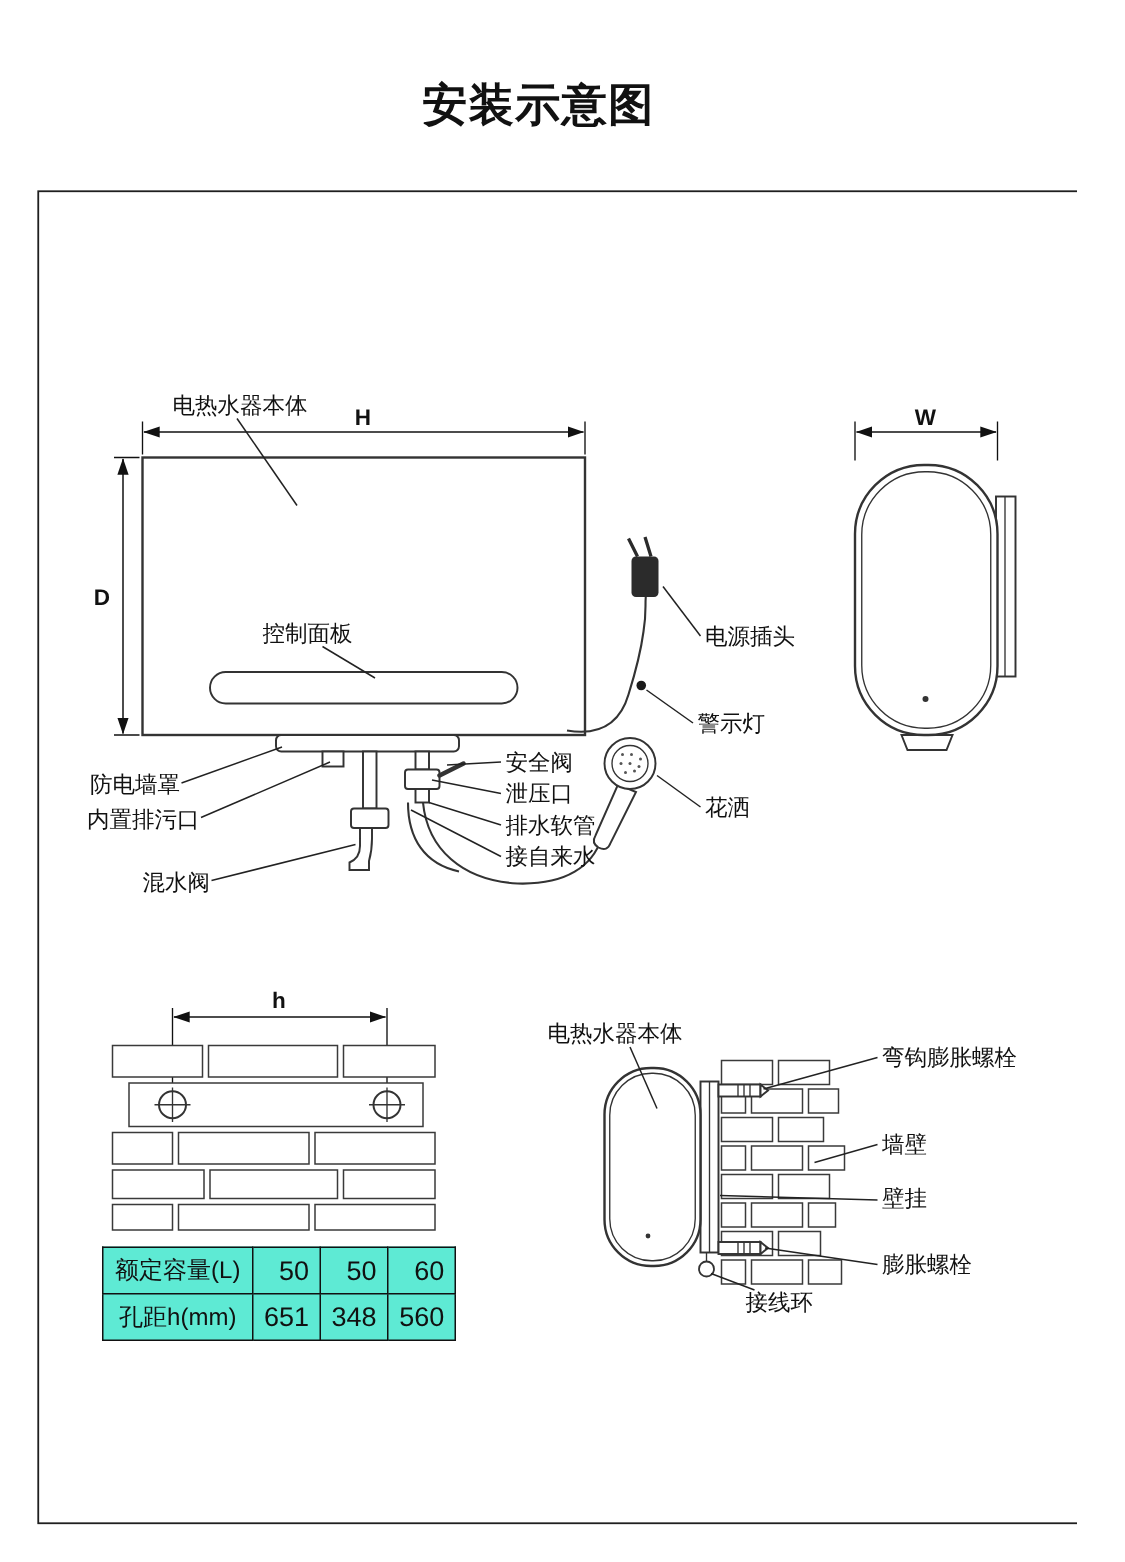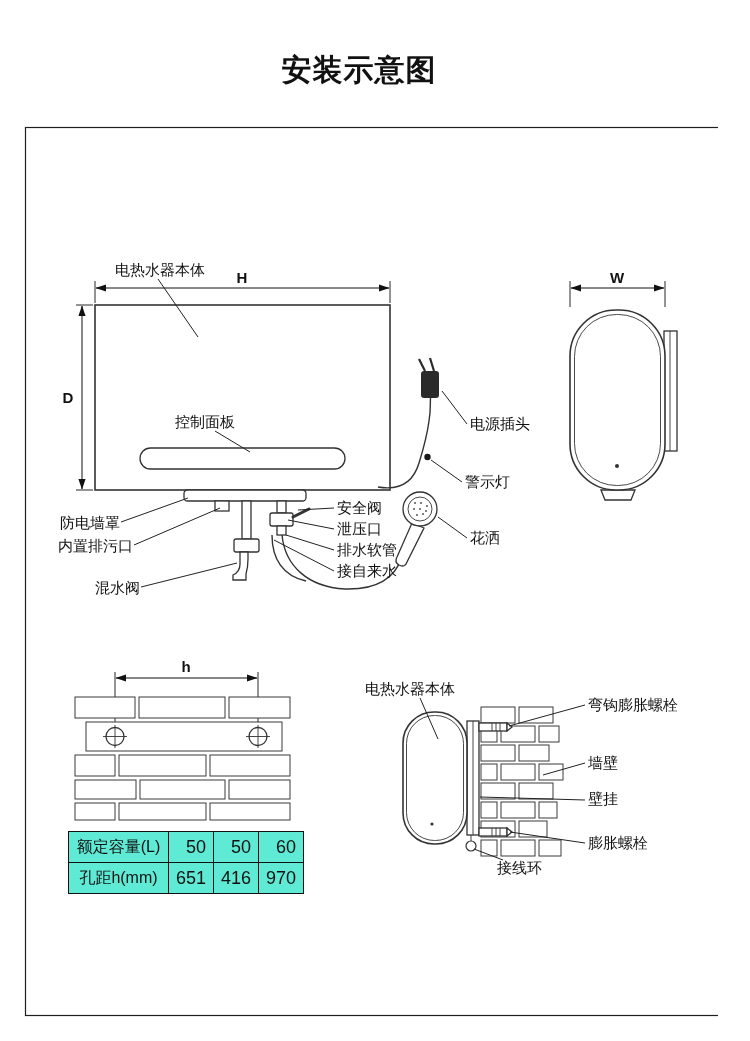--- a/index.html
+++ b/index.html
@@ -229,19 +229,19 @@
     <tbody>
       <tr>
         <td class="lbl">额定容量(L)</td>
         <td class="num">50</td>
         <td class="num">50</td>
         <td class="num">60</td>
       </tr>
       <tr>
         <td class="lbl">孔距h(mm)</td>
         <td class="num">651</td>
-        <td class="num">416</td>
-        <td class="num">970</td>
+        <td class="num">348</td>
+        <td class="num">560</td>
       </tr>
     </tbody>
   </table>
 
 </div>
 
 </body></html>

